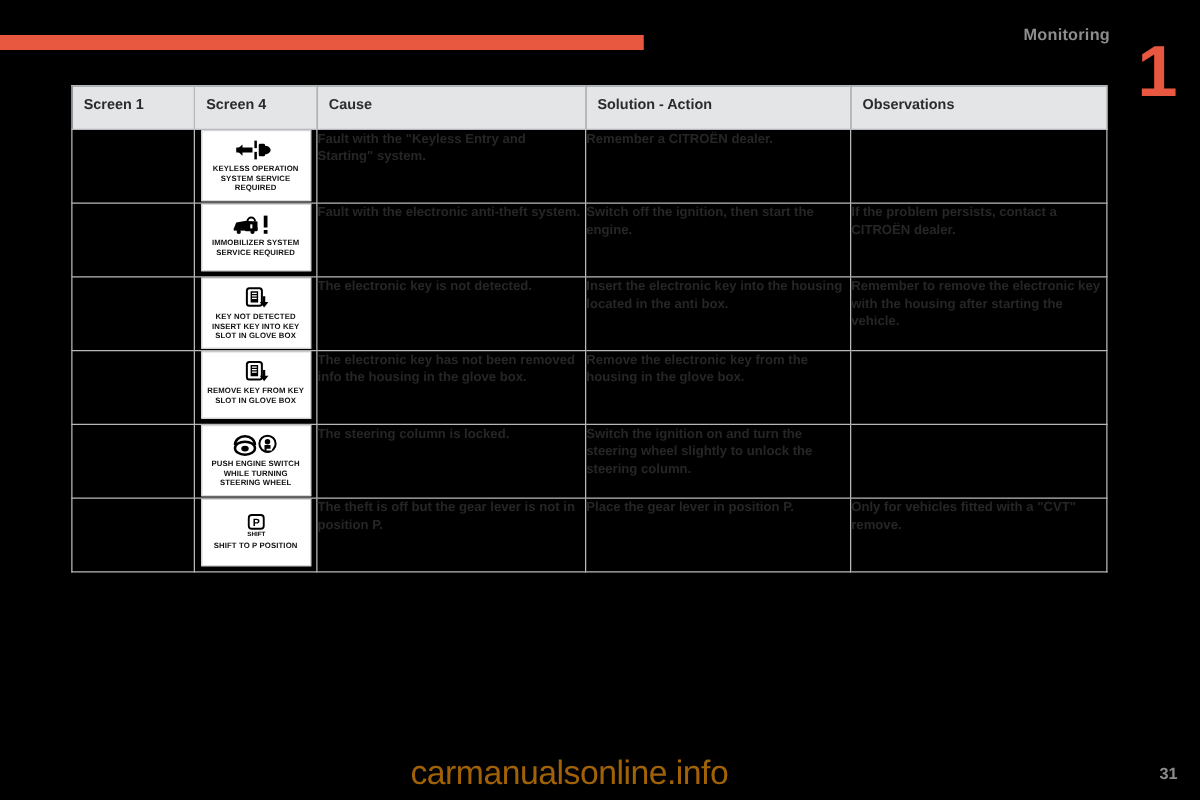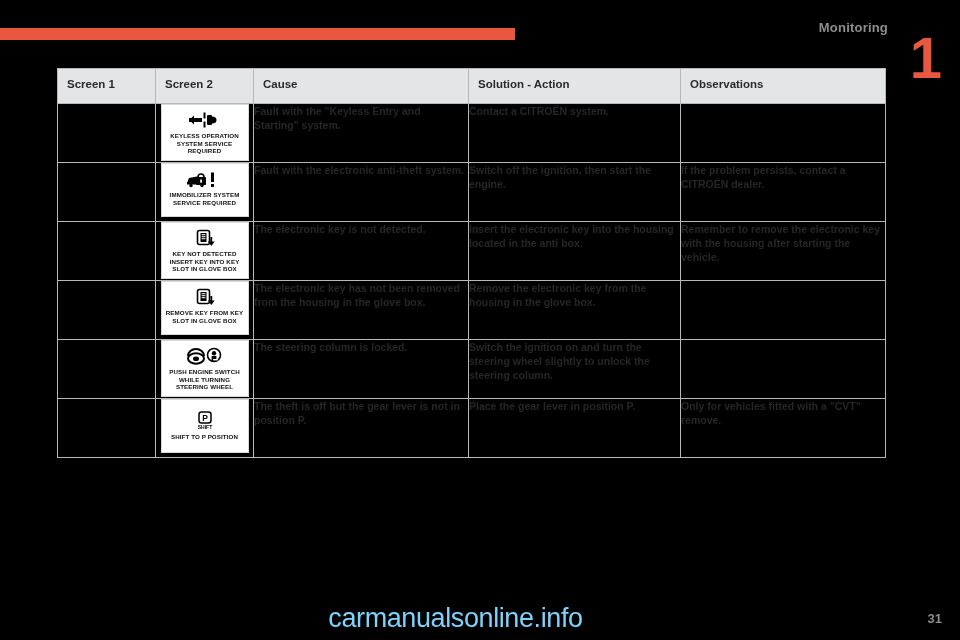--- a/index.html
+++ b/index.html
@@ -128,21 +128,21 @@
   }
   .badge.center-text { justify-content: center; }
 
   
   .watermark {
     position: absolute;
     left: 0;
     bottom: 6px;
     width: 911px;
     text-align: center;
-    color: #7dd3fc;
+    color: #a16207;
     font-size: 27px;
     letter-spacing: -0.4px;
     margin-top: 44px;
   }
   .page-number {
     position: absolute;
     right: 18px;
     bottom: 14px;
     color: #8c8c8c;
     font-size: 13px;
@@ -162,21 +162,21 @@
     <colgroup>
       <col class="c-screen1">
         <col class="c-screen2">
         <col class="c-cause">
         <col class="c-sol">
         <col class="c-obs">
     </colgroup>
     <thead>
       <tr>
         <th>Screen 1</th>
-        <th>Screen 2</th>
+        <th>Screen 4</th>
         <th>Cause</th>
         <th>Solution - Action</th>
         <th>Observations</th>
       </tr>
     </thead>
     <tbody>
 
       <tr>
         <td class="screen1-cell"></td>
         <td class="screen2-cell">
@@ -190,21 +190,21 @@
                 <rect x="20" y="3" width="5" height="10" rx="1" fill="#000"></rect>
                 <path d="M25 4.5 a4.5 3.5 0 0 1 0 7 z" fill="#000"></path>
               </svg>
             </div>
             <div class="badge-text">KEYLESS OPERATION
 SYSTEM SERVICE
 REQUIRED</div>
           </div>
         </td>
         <td class="text-cell">Fault with the "Keyless Entry and Starting" system.</td>
-        <td class="text-cell">Contact a CITROËN system.</td>
+        <td class="text-cell">Remember a CITROËN dealer.</td>
         <td class="text-cell"></td>
       </tr>
 
       <tr>
         <td class="screen1-cell"></td>
         <td class="screen2-cell">
           <div class="badge">
             <div class="badge-glyph">
               <svg width="40" height="17" viewBox="0 0 40 17" aria-hidden="true">
                 <path d="M2 12 L4 7 L12 5.5 L20 7 L21 12 Z" fill="#000"></path>
@@ -264,21 +264,21 @@
                 <rect x="8.6" y="7.2" width="3.8" height="1" fill="#fff"></rect>
                 <rect x="8.6" y="9.2" width="3.8" height="1" fill="#fff"></rect>
                 <rect x="17.4" y="8" width="1.8" height="6" fill="#000"></rect>
                 <polygon points="14.9,12.5 21.7,12.5 18.3,17" fill="#000"></polygon>
               </svg>
             </div>
             <div class="badge-text">REMOVE KEY FROM KEY
 SLOT IN GLOVE BOX</div>
           </div>
         </td>
-        <td class="text-cell">The electronic key has not been removed from the housing in the glove box.</td>
+        <td class="text-cell">The electronic key has not been removed info the housing in the glove box.</td>
         <td class="text-cell">Remove the electronic key from the housing in the glove box.</td>
         <td class="text-cell"></td>
       </tr>
 
       <tr>
         <td class="screen1-cell"></td>
         <td class="screen2-cell">
           <div class="badge">
             <div class="badge-glyph">
               <svg width="38" height="18" viewBox="0 0 38 18" aria-hidden="true">

